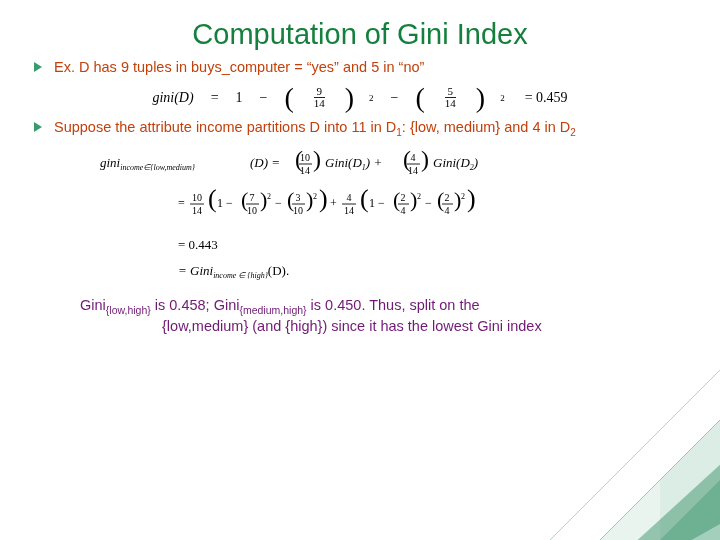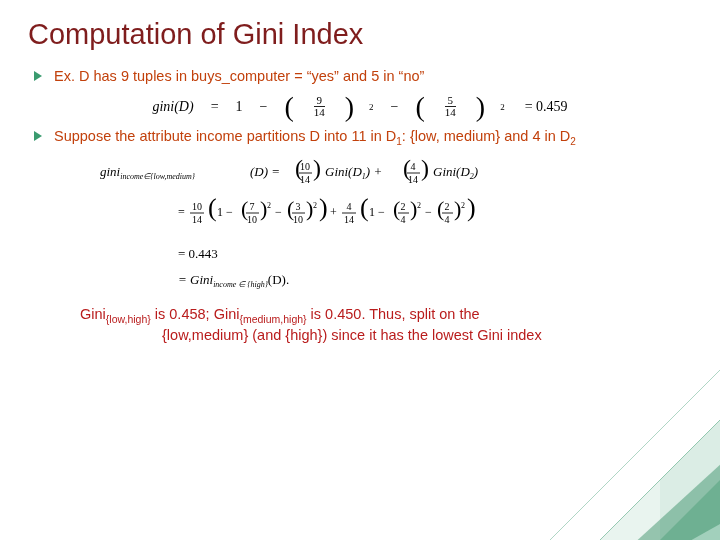--- a/index.html
+++ b/index.html
@@ -19,23 +19,24 @@
     height: 380px;
     pointer-events: none;
   }
   .content {
     position: relative;
     padding: 18px 28px 10px 28px;
   }
   h1 {
     font-size: 29px;
     font-weight: 400;
-    color: #7f1d1d;
-    margin-bottom: 16px;
+    color: #15803d;
+    margin-bottom: 7px;
     font-family: "Trebuchet MS", Arial, sans-serif;
+    text-align: center;
   }
   ul.bullets {
     list-style: none;
     padding-left: 4px;
   }
   ul.bullets > li {
     position: relative;
     padding-left: 22px;
     font-size: 14.5px;
     color: #c2410c;
@@ -81,21 +82,21 @@
   .eq2-img {
     margin: 8px auto 2px auto;
     width: 540px;
   }
   .eq2-img svg { display: block; }
   .sub { font-size: 10px; vertical-align: sub; }
   .gini-line {
     text-align: left;
     padding-left: 52px;
     font-size: 14.5px;
-    color: #b91c1c;
+    color: #701a75;
     line-height: 1.35;
     margin: 4px 0 10px 0;
   }
   .gini-line .subsc { font-size: 10.5px; vertical-align: sub; }
   .indent2 { padding-left: 82px; display:block; }
   .sp2 { margin-top: 44px; }
 </style>
 </head>
 <body>
 

